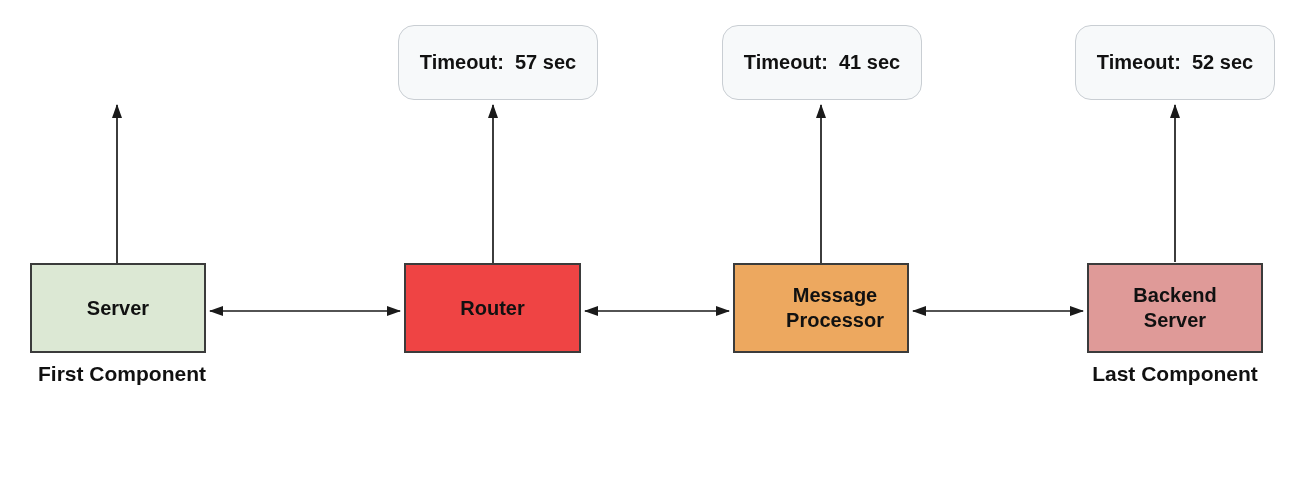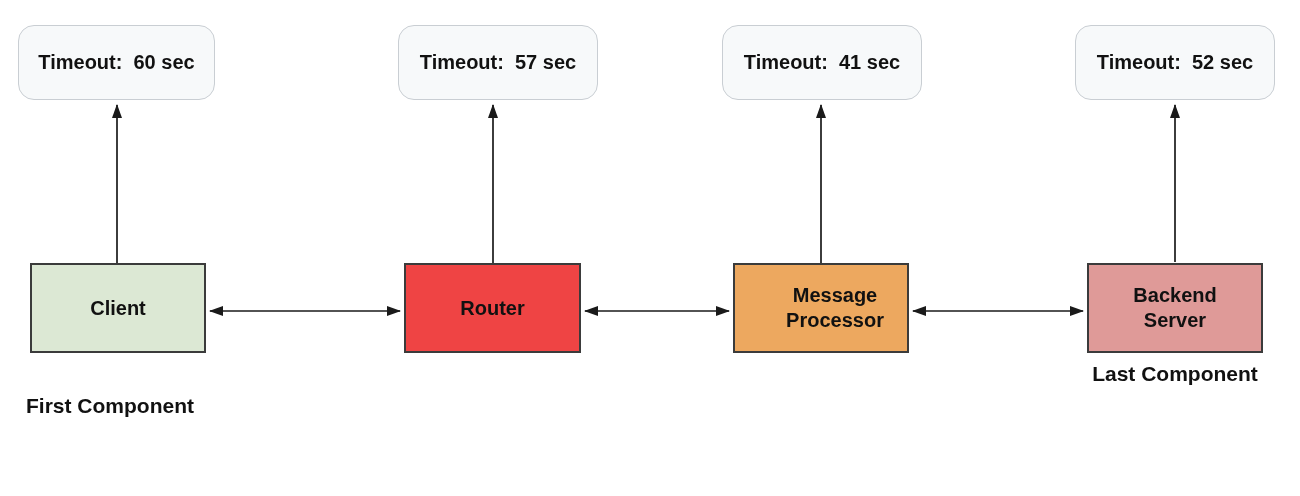--- a/index.html
+++ b/index.html
@@ -79,21 +79,21 @@
   .caption {
     position: absolute;
     top: 362px;
     width: 176px;
     text-align: center;
     font-size: 21px;
     font-weight: 700;
     z-index: 3;
     white-space: nowrap;
   }
-  .c-first { left: 22px; margin-top: 32px; }
+  .c-first { left: 34px; }
   .c-last  { left: 1087px; }
 </style>
 </head>
 <body>
 
 <div class="canvas">
 
 
   <svg class="arrows" viewBox="0 0 1300 496" xmlns="http://www.w3.org/2000/svg">
     <defs>
@@ -105,35 +105,32 @@
     <line x1="117" y1="263" x2="117" y2="105" stroke="#1a1a1a" stroke-width="1.7" marker-end="url(#ah)"></line>
     <line x1="493" y1="265" x2="493" y2="105" stroke="#1a1a1a" stroke-width="1.7" marker-end="url(#ah)"></line>
     <line x1="821" y1="265" x2="821" y2="105" stroke="#1a1a1a" stroke-width="1.7" marker-end="url(#ah)"></line>
     <line x1="1175" y1="262" x2="1175" y2="105" stroke="#1a1a1a" stroke-width="1.7" marker-end="url(#ah)"></line>
 
     <line x1="210" y1="311" x2="400" y2="311" stroke="#1a1a1a" stroke-width="1.7" marker-start="url(#ah)" marker-end="url(#ah)"></line>
     <line x1="585" y1="311" x2="729" y2="311" stroke="#1a1a1a" stroke-width="1.7" marker-start="url(#ah)" marker-end="url(#ah)"></line>
     <line x1="913" y1="311" x2="1083" y2="311" stroke="#1a1a1a" stroke-width="1.7" marker-start="url(#ah)" marker-end="url(#ah)"></line>
   </svg>
 
-  <div class="timeout-box t1">
-    <span class="timeout-text">Timeout:  60 sec</span>
-  </div>
   <div class="timeout-box t2">
     <span class="timeout-text">Timeout:  57 sec</span>
   </div>
   <div class="timeout-box t3">
     <span class="timeout-text">Timeout:  41 sec</span>
   </div>
   <div class="timeout-box t4">
     <span class="timeout-text">Timeout:  52 sec</span>
   </div>
 
   <div class="node n-client" style="background: rgb(220, 232, 212);">
-    <span class="node-label">Client</span>
+    <span class="node-label">Server</span>
   </div>
   <div class="node n-router" style="background: #ef4444;">
     <span class="node-label">Router</span>
   </div>
   <div class="node n-mp" style="background: rgb(237, 168, 95);">
     <span class="node-label">Message Processor</span>
   </div>
   <div class="node n-backend" style="background: rgb(223, 154, 152);">
     <span class="node-label">Backend Server</span>
   </div>

